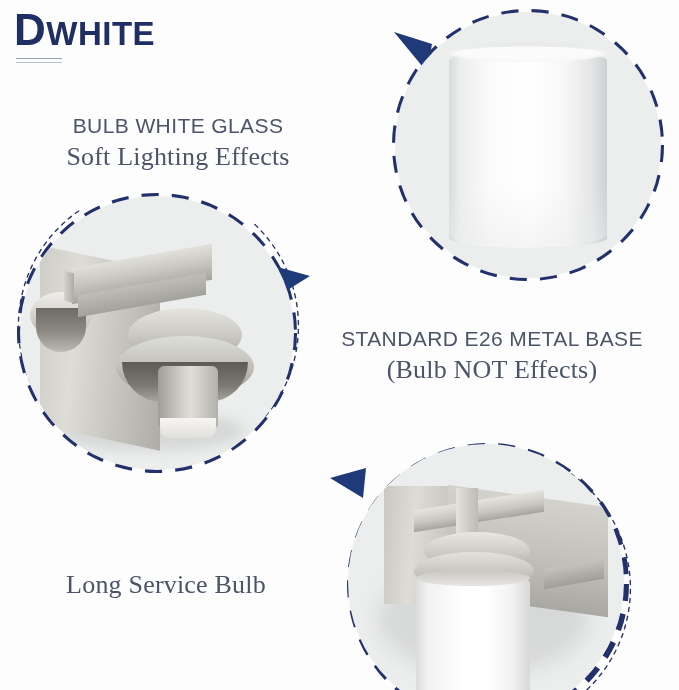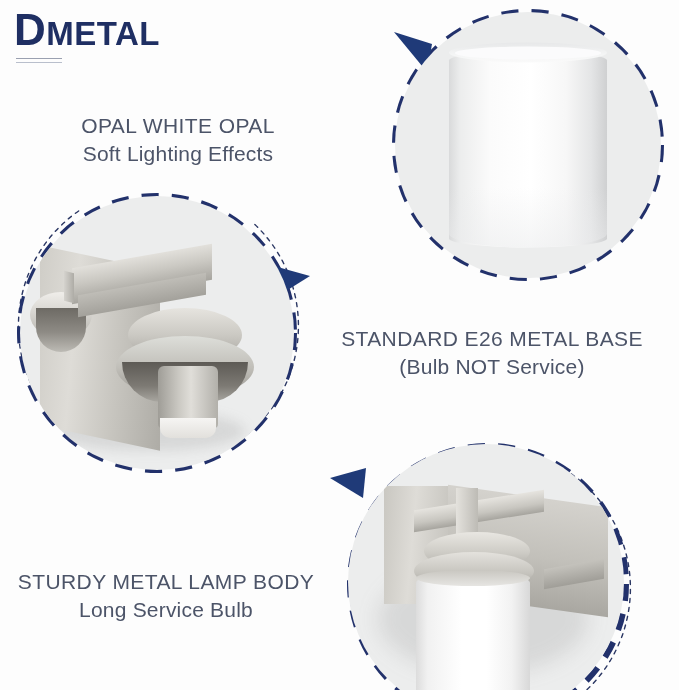--- a/index.html
+++ b/index.html
@@ -62,22 +62,23 @@
     color: #4c5468;
     text-align: center;
     line-height: 1.34;
     white-space: nowrap;
   }
   .caption .line1 {
     font-size: 21px;
     letter-spacing: 0.4px;
   }
   .caption .line2 {
-    font-size: 21px;
+    font-size: 26px;
     letter-spacing: 0.2px;
+    font-family: Liberation Serif, serif;
   }
 
   #caption-opal      { left: 28px;  top: 112px; width: 300px; }
   #caption-e26       { left: 318px; top: 325px; width: 348px; }
   #caption-sturdy    { left: 2px;   top: 568px; width: 328px; }
 
   
   .circle-group {
     position: absolute;
   }
@@ -161,37 +162,36 @@
   .m-arm     { position:absolute; background:linear-gradient(170deg,#d8d6d1 0%,#bdbbb5 55%,#a5a39d 100%); }
   .m-ring    { position:absolute; border-radius:50%; background:linear-gradient(180deg,#e1dfda 0%,#c6c4be 40%,#a9a7a1 100%); }
   .m-shadow  { position:absolute; background:rgba(120,120,120,0.18); filter:blur(6px); border-radius:50%; }
 </style>
 </head>
 <body>
 
 <div id="page">
 
   <div class="title-block">
-    <div class="title-text"><span class="cap">D</span><span class="rest">METAL</span></div>
+    <div class="title-text"><span class="cap">D</span><span class="rest">WHITE</span></div>
     <div class="title-rule"></div>
     <div class="title-rule2"></div>
   </div>
 
   <div class="caption" id="caption-opal">
-    <div class="line1">OPAL WHITE OPAL</div>
+    <div class="line1">BULB WHITE GLASS</div>
     <div class="line2">Soft Lighting Effects</div>
   </div>
 
   <div class="caption" id="caption-e26">
     <div class="line1">STANDARD E26 METAL BASE</div>
-    <div class="line2">(Bulb NOT Service)</div>
+    <div class="line2">(Bulb NOT Effects)</div>
   </div>
 
   <div class="caption" id="caption-sturdy">
-    <div class="line1">STURDY METAL LAMP BODY</div>
     <div class="line2">Long Service Bulb</div>
   </div>
 
   <div class="circle-group" id="grp-opal">
 
     <div class="disc-clip" id="disc-opal">
       <div class="cyl-wrap">
         <div class="cyl-body">
           <div class="cyl-shade-soft"></div>
         </div>

